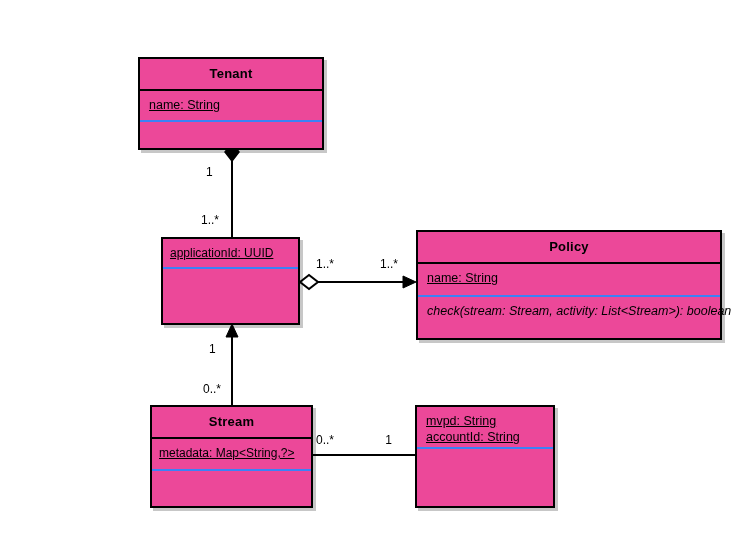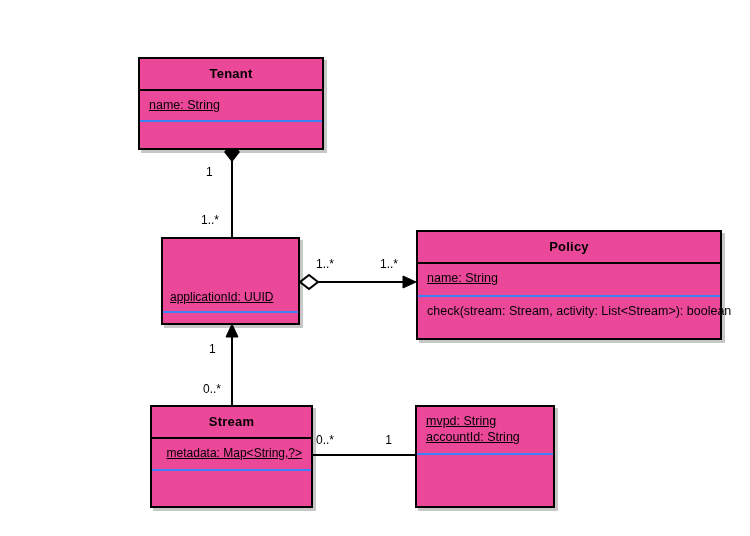--- a/index.html
+++ b/index.html
@@ -56,20 +56,21 @@
     white-space: nowrap;
   }
   .uml-ops {
     box-sizing: border-box;
     padding: 6px 9px 6px 9px;
     font-size: 12.5px;
     line-height: 16px;
   }
   .uml-ops .op-line {
     white-space: nowrap;
+    font-style: italic;
   }
   
   .mult {
     position: absolute;
     font-size: 12px;
     line-height: 12px;
     white-space: nowrap;
     color: #000000;
     z-index: 8;
   }
@@ -132,45 +133,45 @@
 
   <div class="uml-class" style="left:138px; top:57px; width:186px; height:93px;">
     <div class="uml-name">Tenant</div>
     <div class="uml-attrs" style="height:31px;">
       <div class="attr-line">name: String</div>
     </div>
     <div class="uml-ops" style="height:26px;"></div>
   </div>
 
   <div class="uml-class" style="left:161px; top:237px; width:139px; height:88px;">
-    <div class="uml-attrs" style="height:30px; padding-left:7px; font-size:12px;margin-top:44px;">
+    <div class="uml-attrs" style="height:30px; padding-left:7px; font-size:12px;">
       <div class="attr-line">applicationId: UUID</div>
     </div>
     <div class="uml-ops" style="height:22px;"></div>
   </div>
 
   <div class="uml-class" style="left:416px; top:230px; width:306px; height:110px;">
     <div class="uml-name">Policy</div>
     <div class="uml-attrs" style="height:33px;">
       <div class="attr-line">name: String</div>
     </div>
     <div class="uml-ops" style="height:41px;">
       <div class="op-line">check(stream: Stream, activity: List&lt;Stream&gt;): boolean</div>
     </div>
   </div>
 
   <div class="uml-class" style="left:150px; top:405px; width:163px; height:103px;">
     <div class="uml-name">Stream</div>
-    <div class="uml-attrs" style="height:32px; padding-left:7px; font-size:12px;text-align:right;">
+    <div class="uml-attrs" style="height:32px; padding-left:7px; font-size:12px;">
       <div class="attr-line">metadata: Map&lt;String,?&gt;</div>
     </div>
     <div class="uml-ops" style="height:35px;"></div>
   </div>
 
   <div class="uml-class" style="left:415px; top:405px; width:140px; height:103px;">
-    <div class="uml-attrs" style="height:48px; ">
+    <div class="uml-attrs" style="height:42px; ">
       <div class="attr-line">mvpd: String</div>
       <div class="attr-line">accountId: String</div>
     </div>
     <div class="uml-ops" style="height:25px;"></div>
   </div>
 
 </div>
 
 </body></html>

